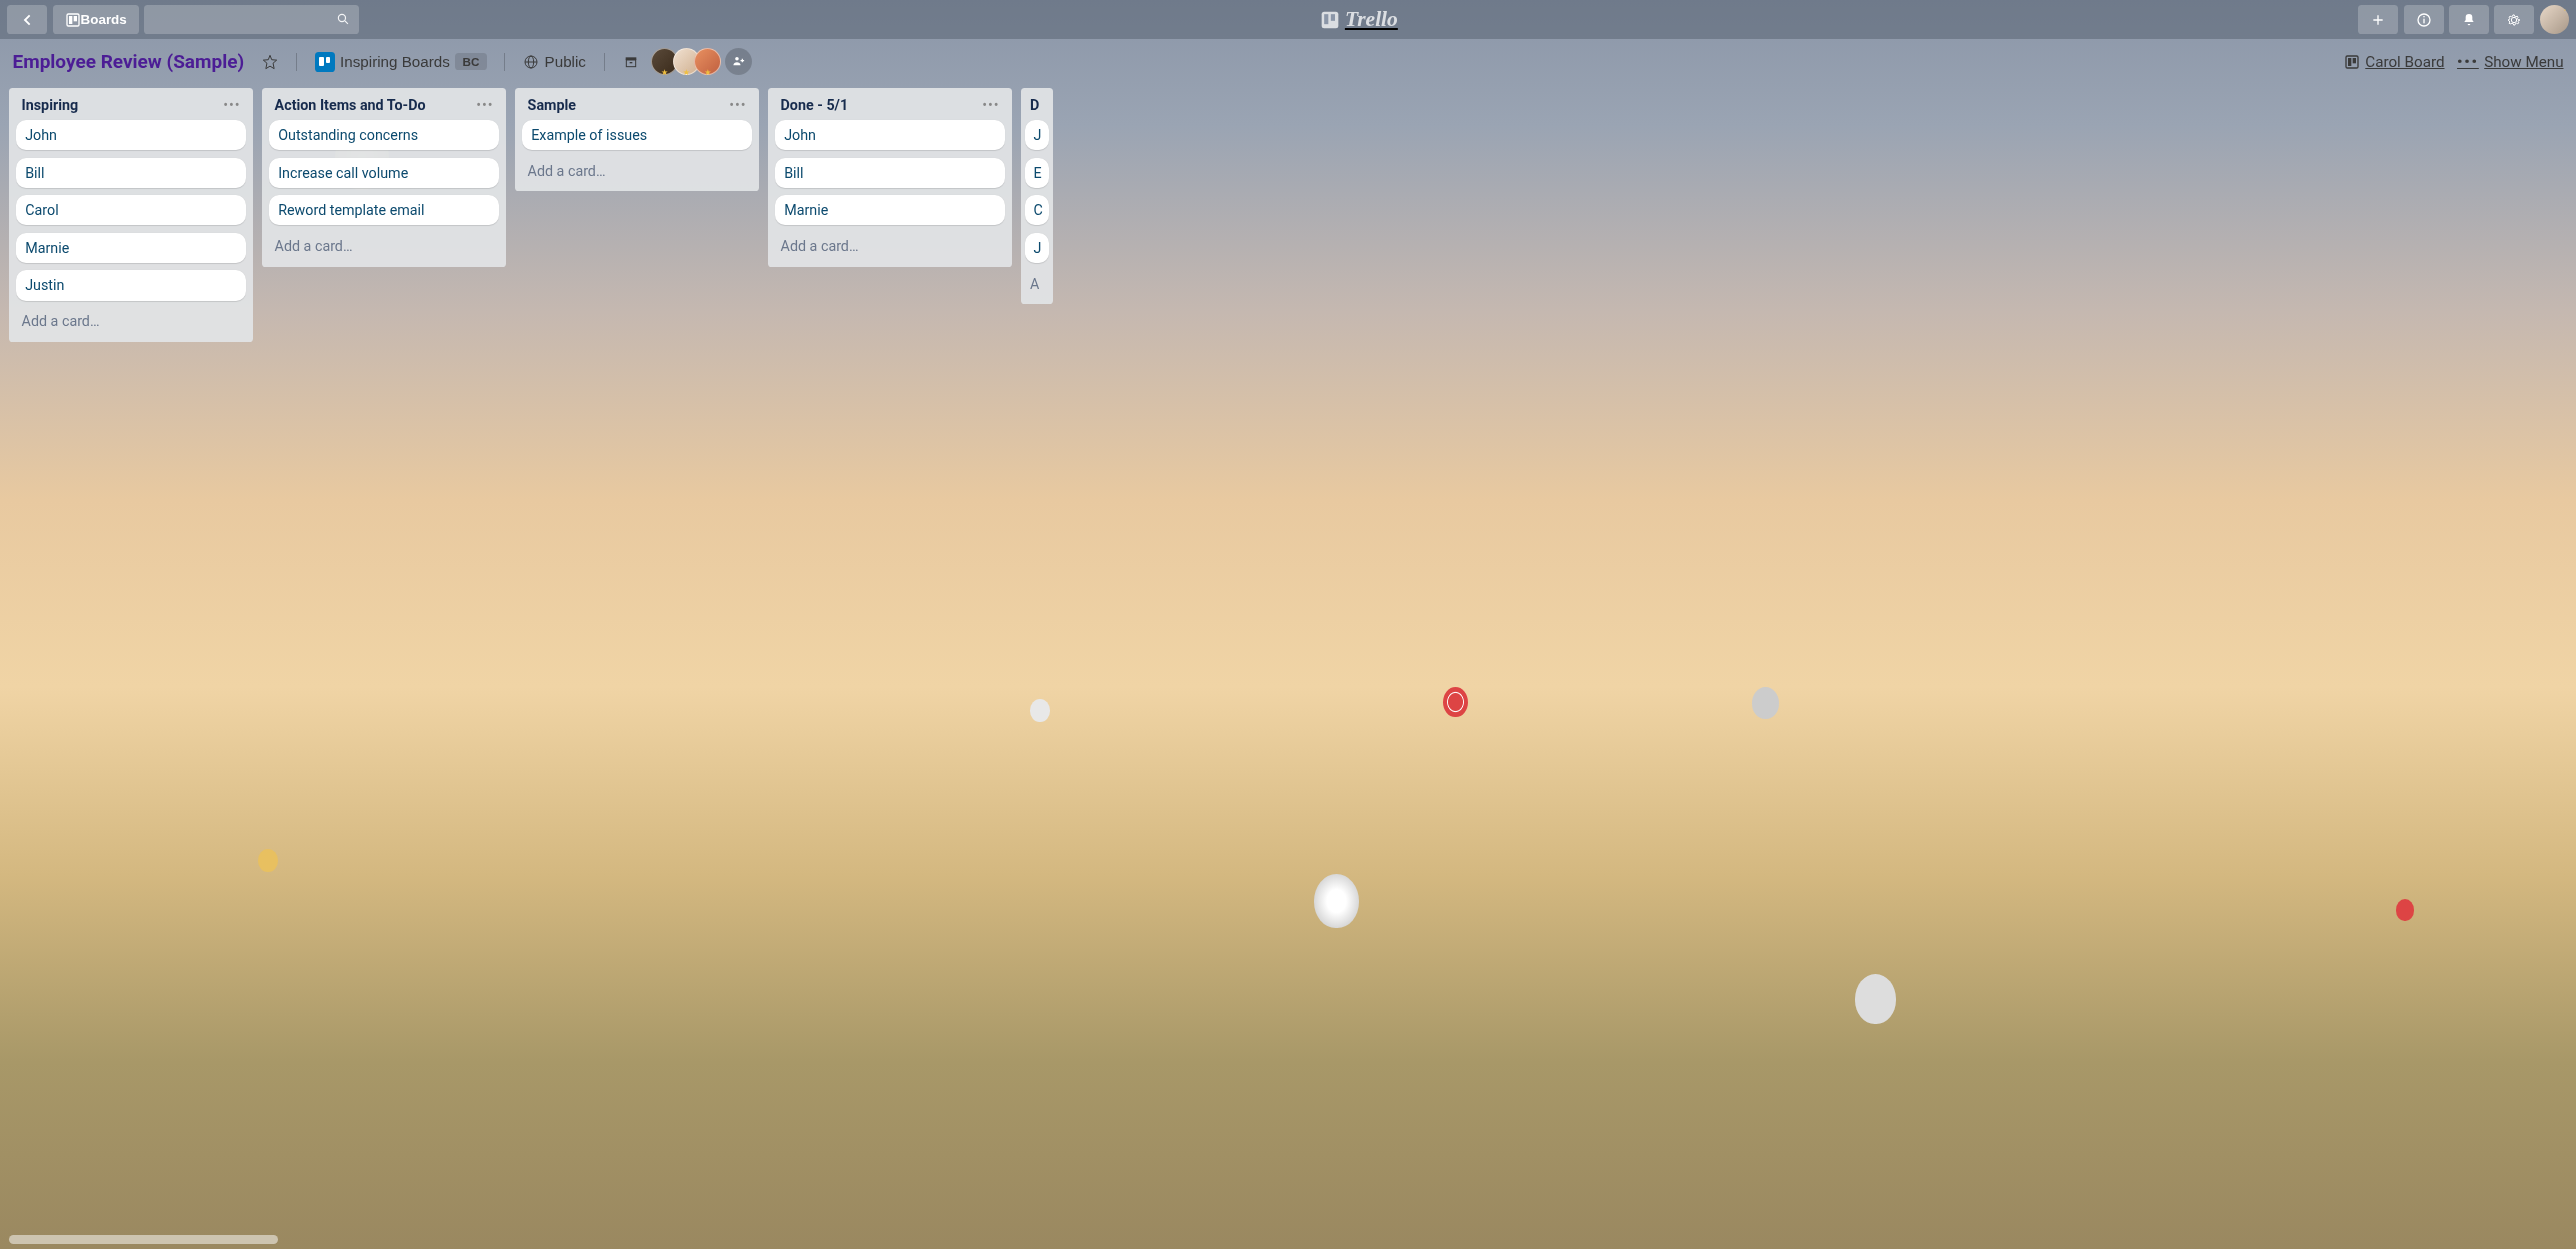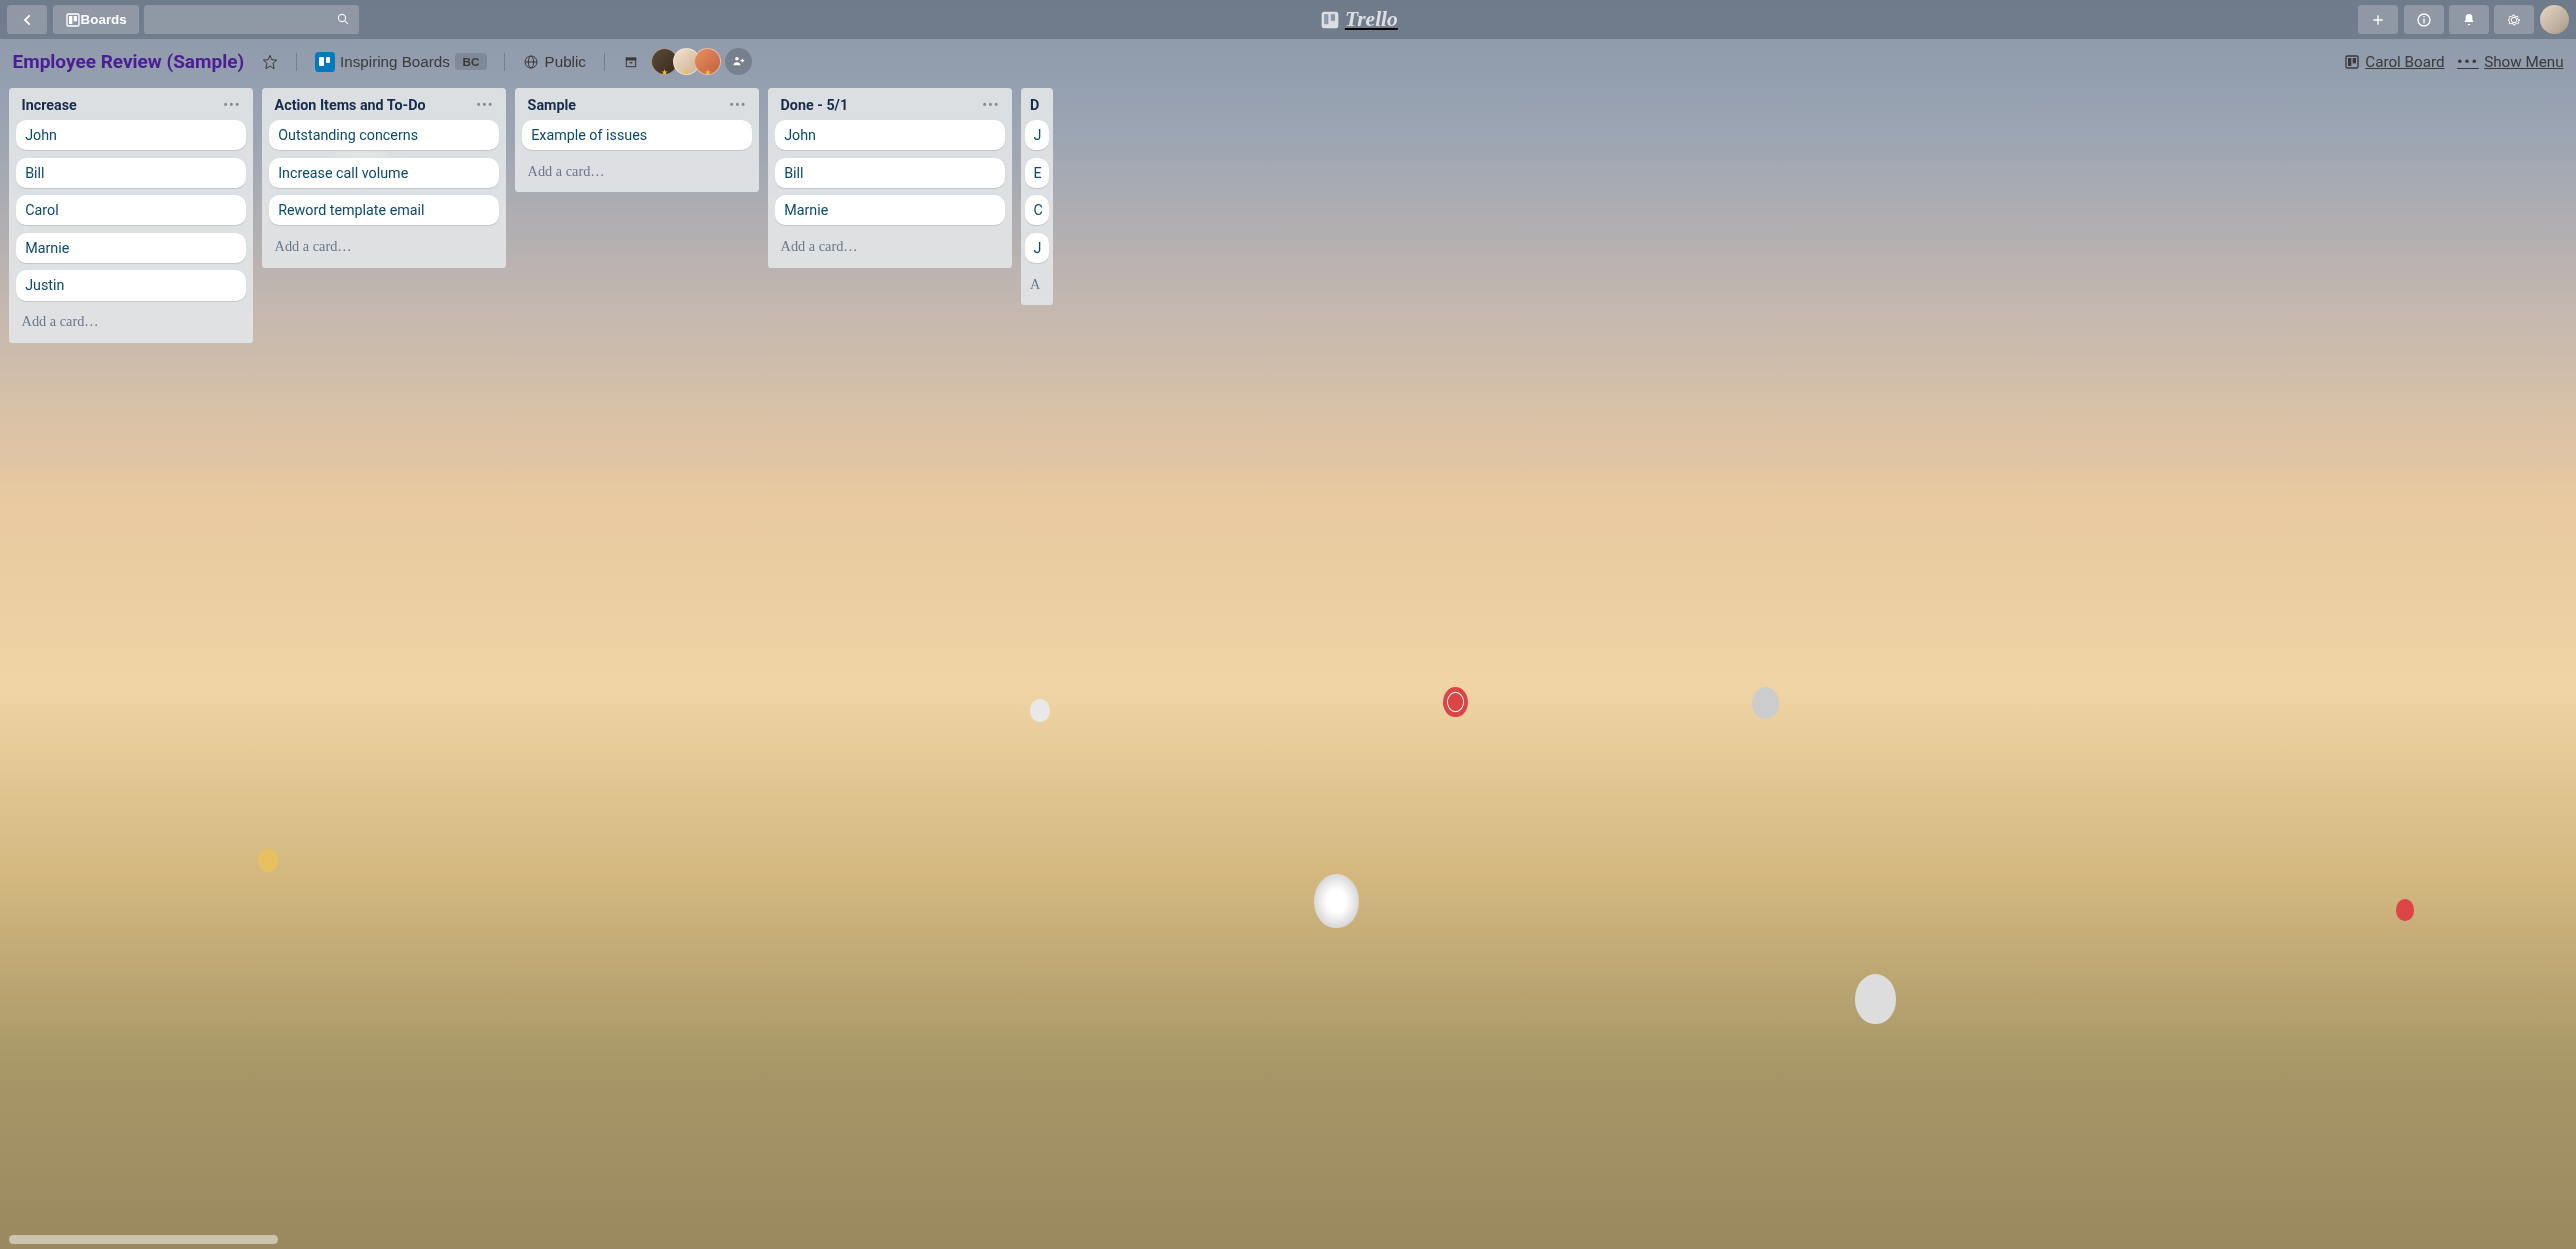--- a/index.html
+++ b/index.html
@@ -113,21 +113,21 @@
 .list-title { font-size: 14.3px; font-weight: 700; color: #172b4d; }
 .list-menu { color: #888; font-size: 14.3px; cursor: pointer; letter-spacing: 0.9px; }
 .card {
   background: #fff; border-radius: 10px;
   padding: 7.2px 9px; margin-bottom: 7.2px;
   box-shadow: 0 0.9px 0.9px rgba(0,0,0,0.12);
   font-size: 14.3px; color: #0c4a6e; cursor: pointer;
 }
 .add-card {
   font-size: 14.3px; color: #6b778c;
-  padding: 5.4px; cursor: pointer; border-radius: 3.6px; font-family: Liberation Serif, serif;
+  padding: 5.4px; cursor: pointer; border-radius: 3.6px;
 }
 
 
 .list.partial { width: 32px; overflow: hidden; padding: 7.2px 3.6px; }
 .list.partial .list-title, .list.partial .card, .list.partial .add-card { white-space: nowrap; }
 
 
 .hscrollbar {
   position: absolute; left: 9px; bottom: 5.4px;
   width: 269px; height: 9px;
@@ -266,21 +266,21 @@
   </span>
   <span class="bh-link">
     <span class="dots">•••</span>
     <span>Show Menu</span>
   </span>
 </div>
 
 <div class="board-canvas" id="board-canvas">
     <div class="list">
       <div class="list-header">
-        <div class="list-title">Increase</div>
+        <div class="list-title">Inspiring</div>
         <div class="list-menu">•••</div>
       </div>
       <div class="card">John</div>
       <div class="card">Bill</div>
       <div class="card">Carol</div>
       <div class="card">Marnie</div>
       <div class="card">Justin</div>
       <div class="add-card">Add a card…</div>
     </div>
     <div class="list">

